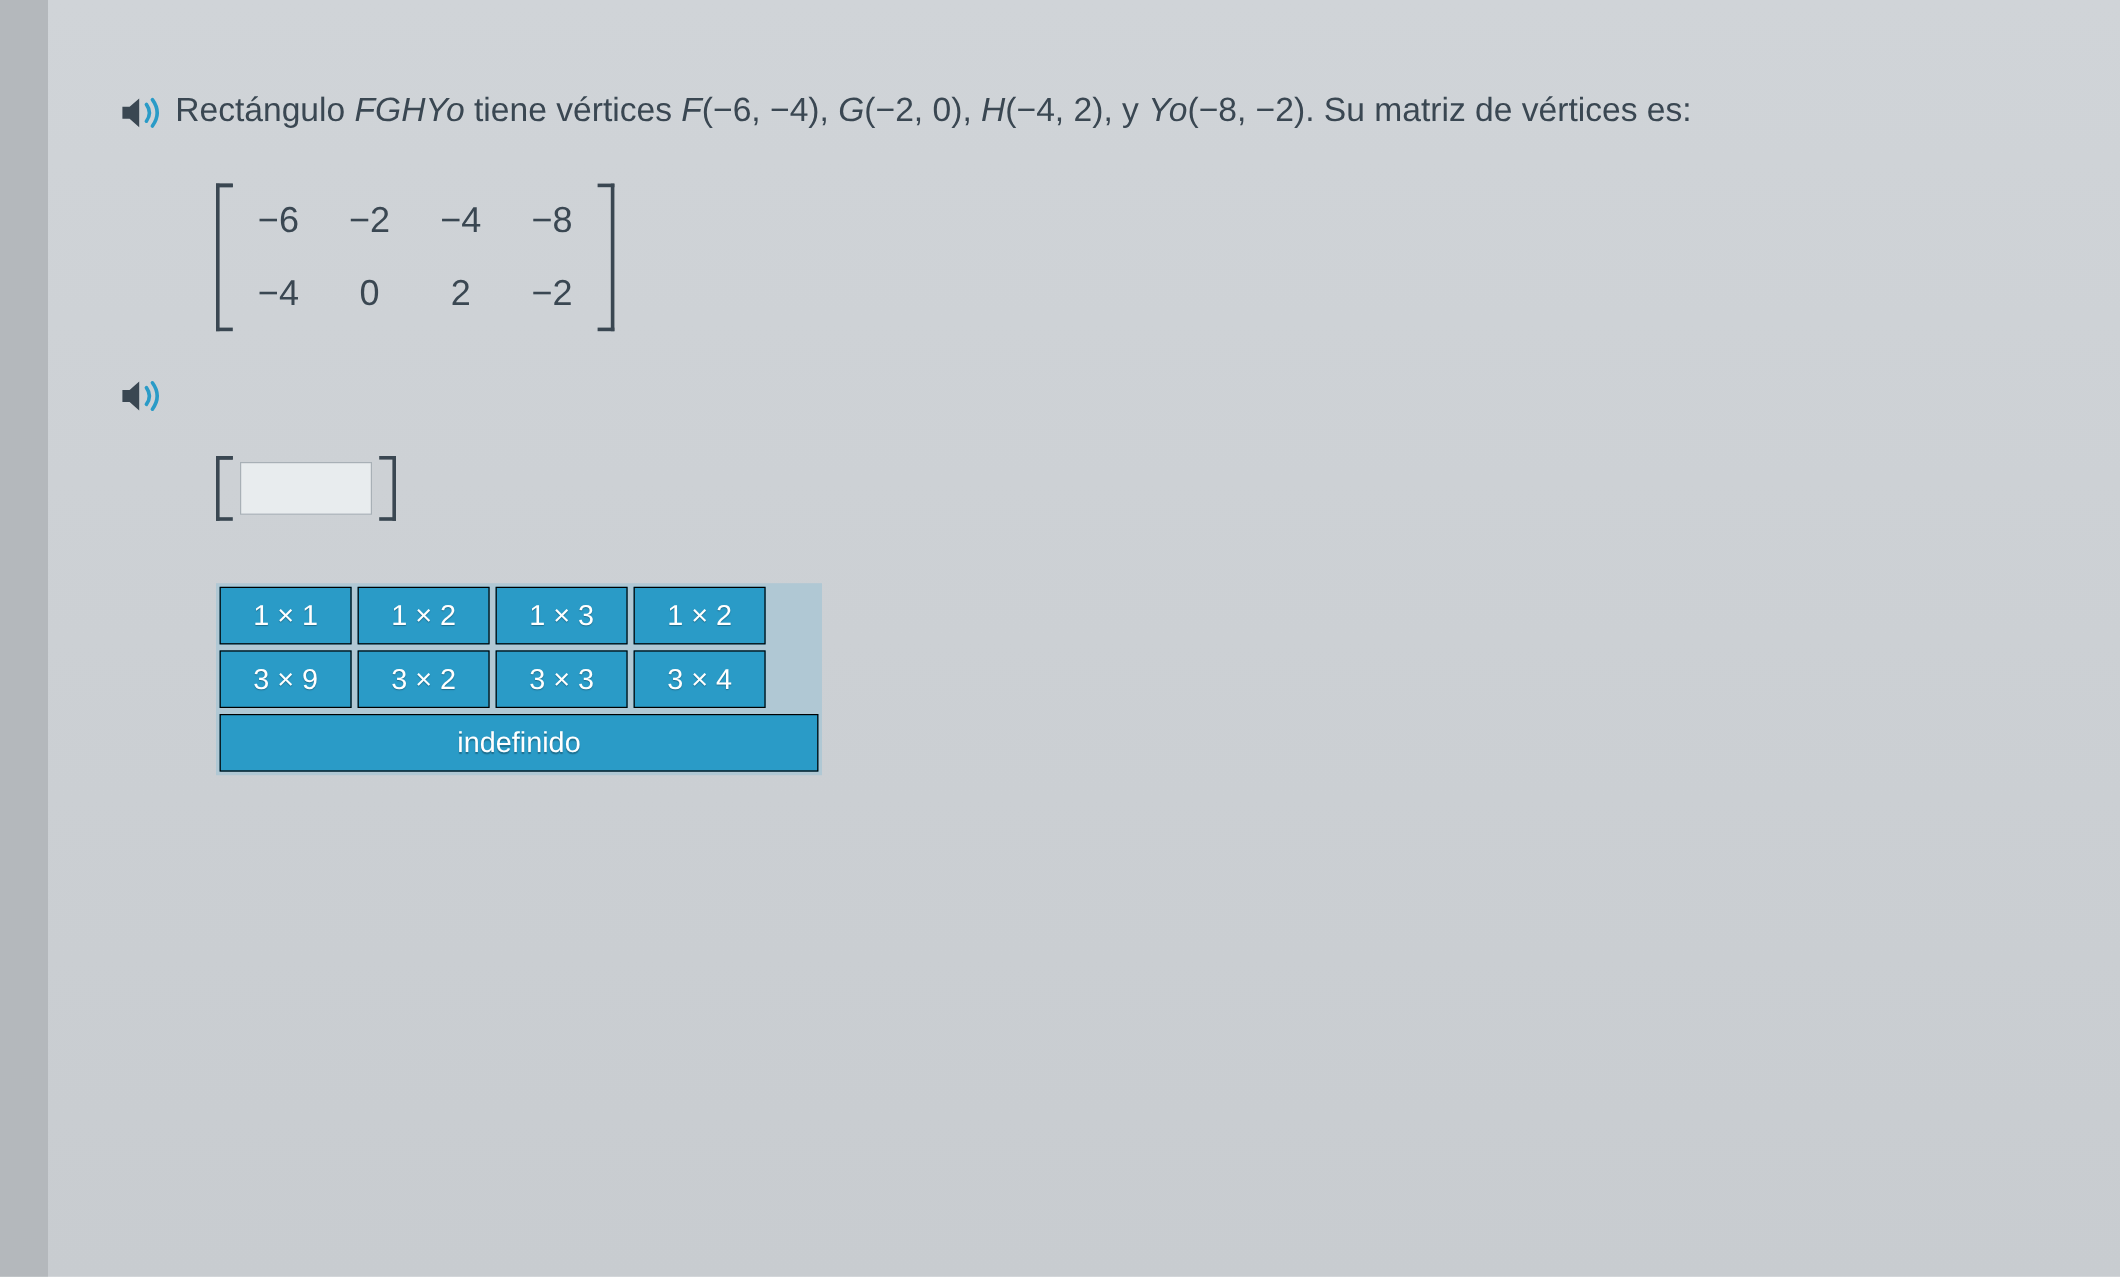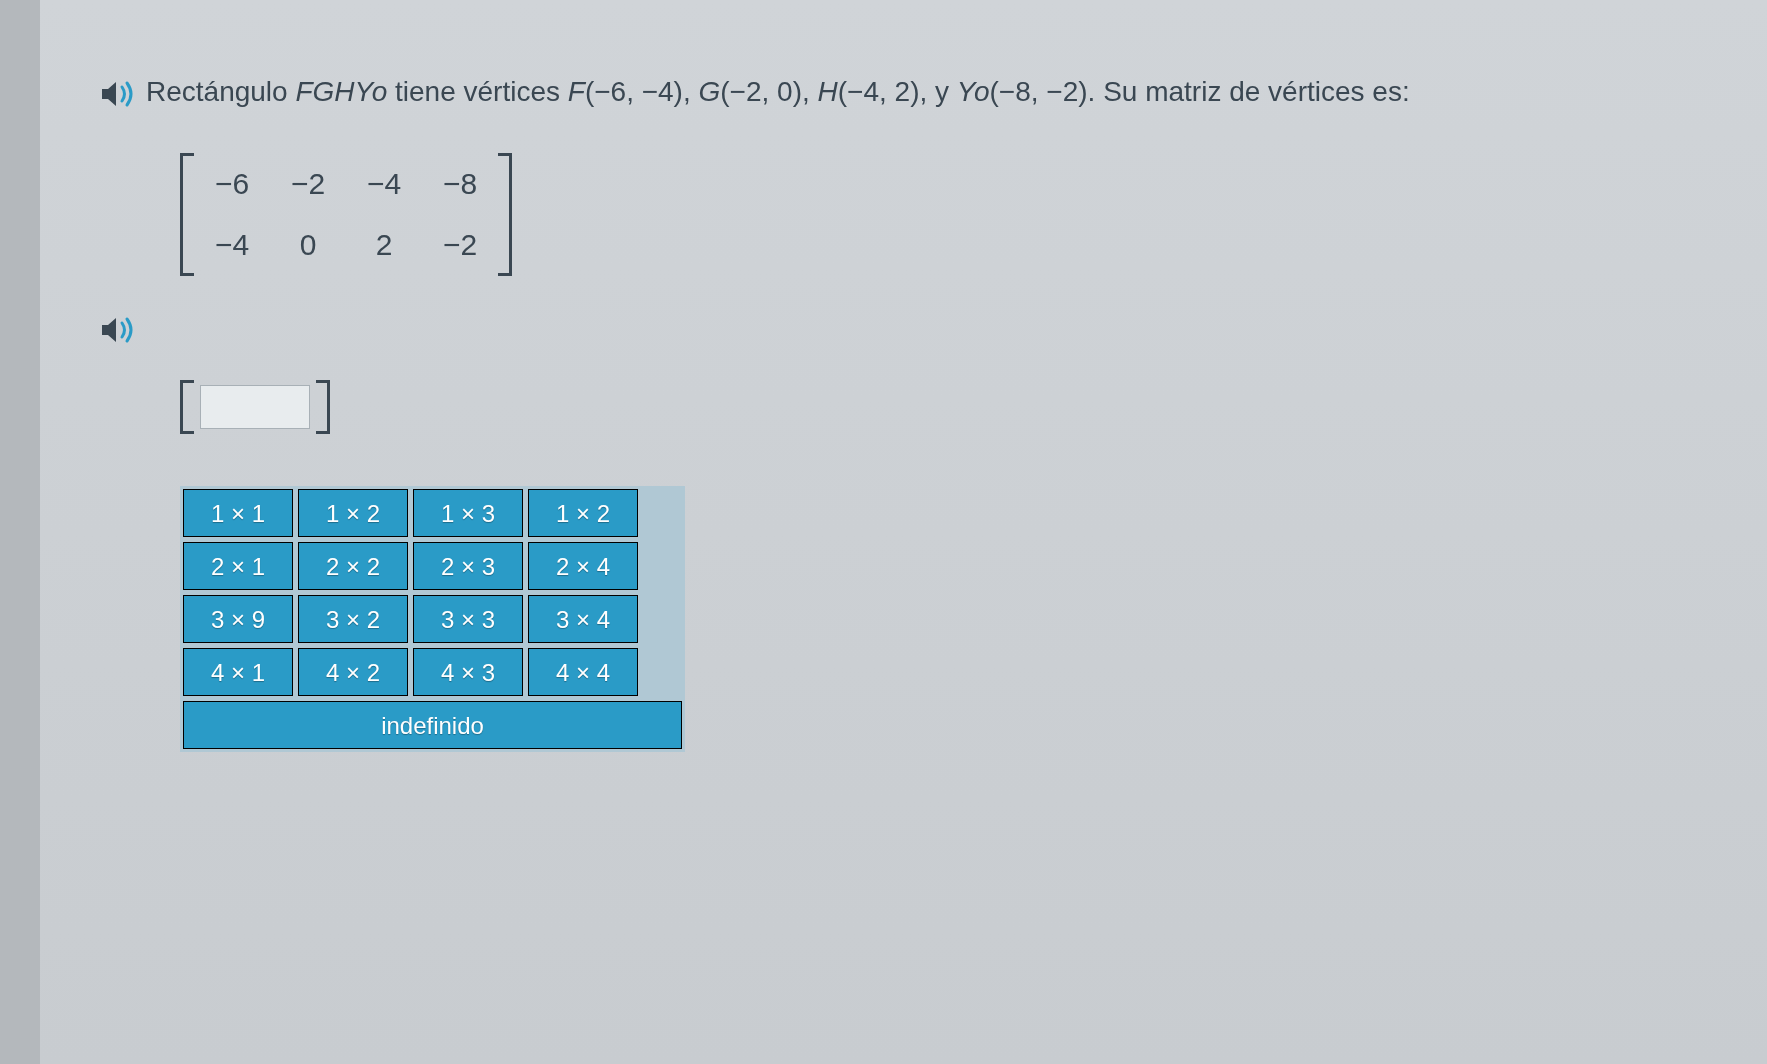--- a/index.html
+++ b/index.html
@@ -195,36 +195,24 @@
 
   <div class="size-table">
     <div class="size-table-inner">
       <div class="size-row">
         <div class="size-cell">1 × 1</div>
         <div class="size-cell">1 × 2</div>
         <div class="size-cell">1 × 3</div>
         <div class="size-cell">1 × 2</div>
       </div>
       <div class="size-row">
-        <div class="size-cell">2 × 1</div>
-        <div class="size-cell">2 × 2</div>
-        <div class="size-cell">2 × 3</div>
-        <div class="size-cell">2 × 4</div>
-      </div>
-      <div class="size-row">
         <div class="size-cell">3 × 9</div>
         <div class="size-cell">3 × 2</div>
         <div class="size-cell">3 × 3</div>
         <div class="size-cell">3 × 4</div>
       </div>
       <div class="size-row">
-        <div class="size-cell">4 × 1</div>
-        <div class="size-cell">4 × 2</div>
-        <div class="size-cell">4 × 3</div>
-        <div class="size-cell">4 × 4</div>
-      </div>
-      <div class="size-row">
         <div class="size-cell wide">indefinido</div>
       </div>
     </div>
   </div>
 
 </div>
 
 </body></html>

